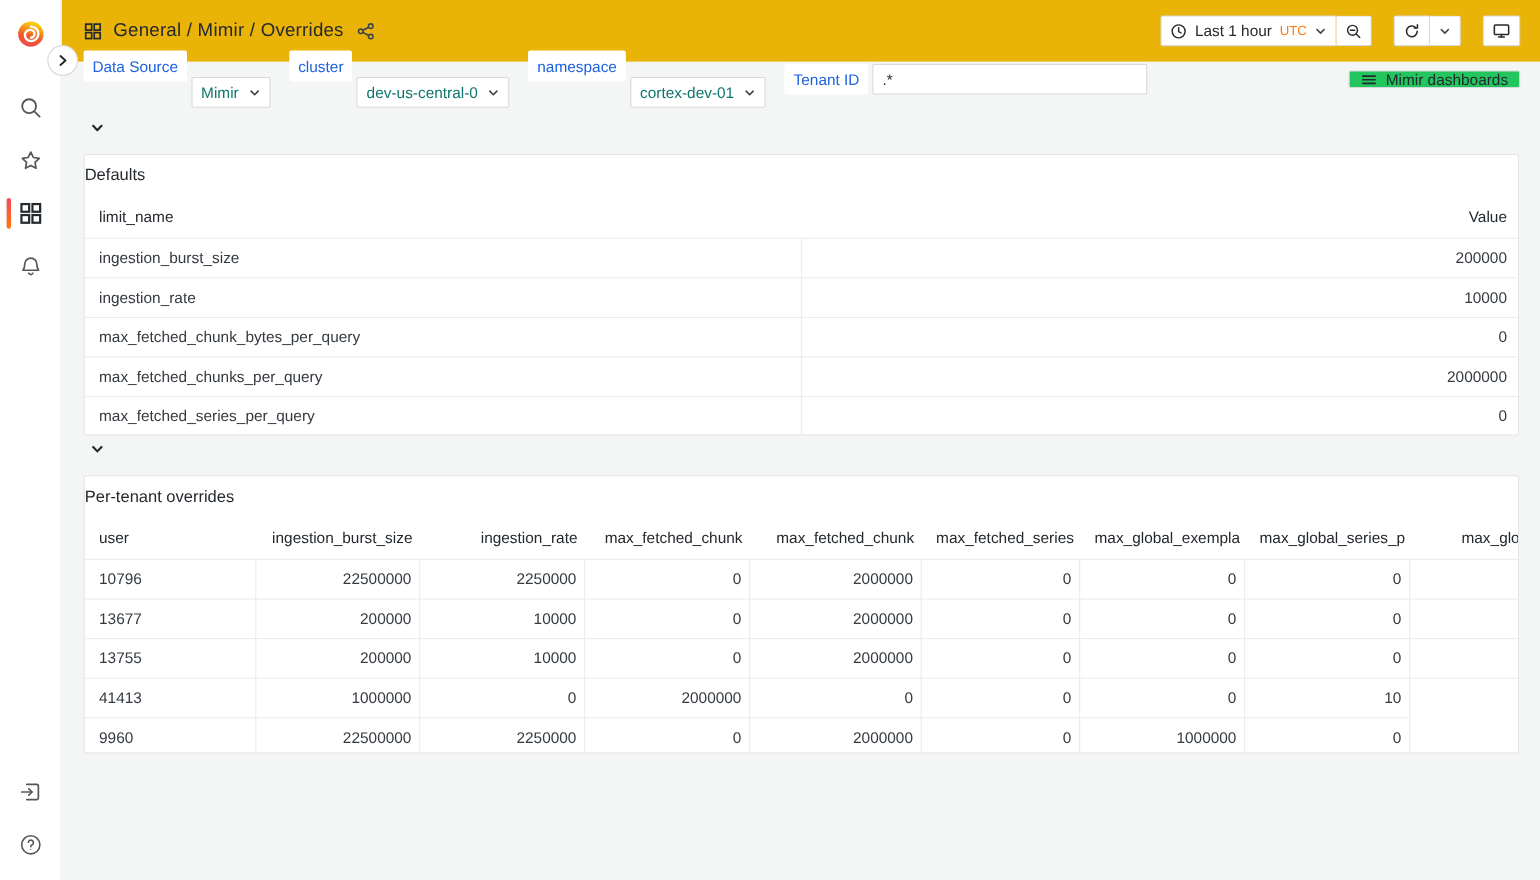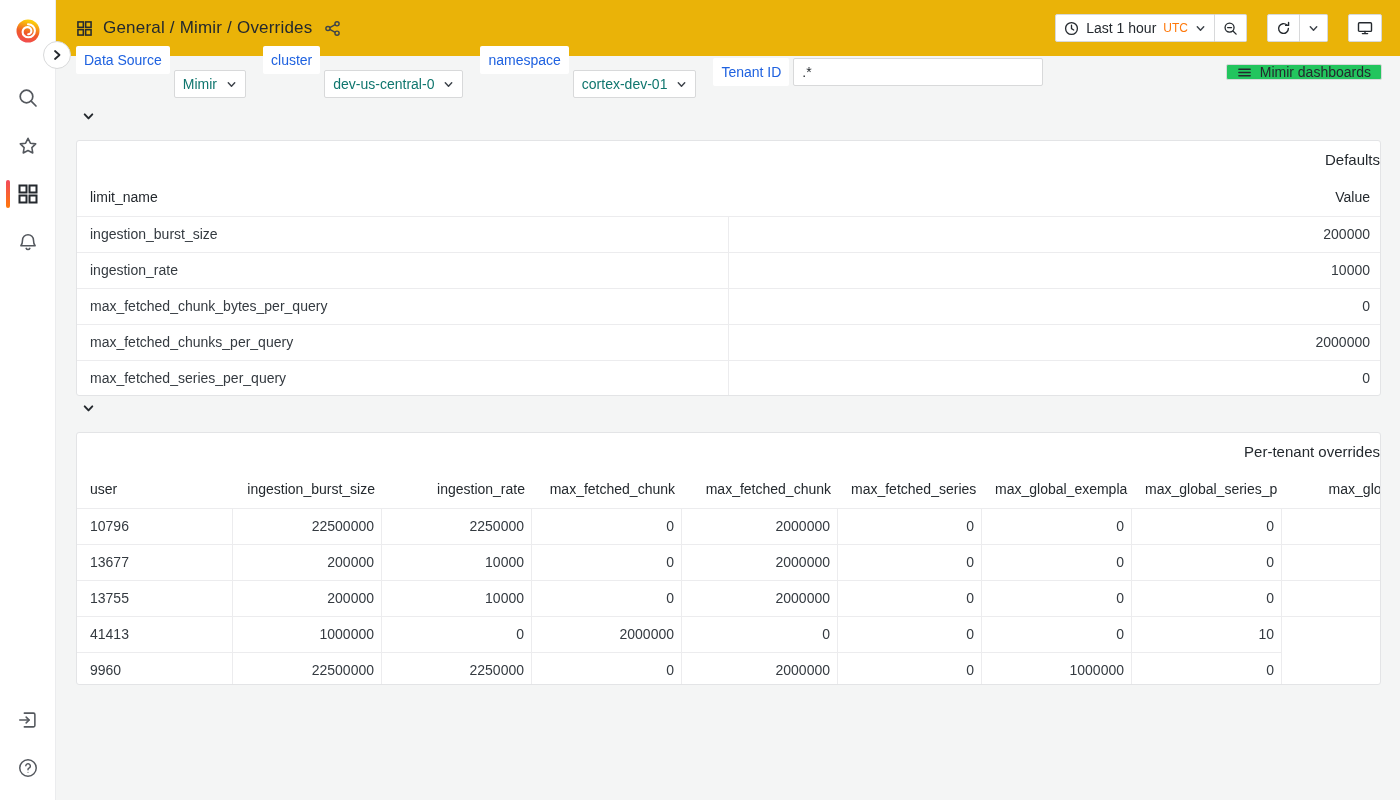--- a/index.html
+++ b/index.html
@@ -76,21 +76,21 @@
   }
 
   
   .content { padding:18px 19px 0 20px; }
   .row-toggle { height:24px; display:flex; align-items:center; padding-left:6px; color:#24292e; cursor:pointer; }
   .panel {
     background:#fff; border:1px solid #e3e4e6; border-radius:3px; margin-top:12px; overflow:hidden;
   }
   .panel-1 { height:256px; }
   .panel-2 { height:253px; }
-  .panel-title { height:38px; line-height:38px; text-align:right; font-size:15px; font-weight:500; color:#24292e; cursor:pointer; }
+  .panel-title { height:38px; line-height:38px; text-align:left; font-size:15px; font-weight:500; color:#24292e; cursor:pointer; }
 
   .table { width:100%; }
   .tr { display:flex; width:1400px; }
   .tr > div {
     flex:none; height:36px; line-height:35px; padding:0 7px 0 13px;
     border-bottom:1px solid #ececee; border-right:1px solid #ececee;
     overflow:hidden; white-space:nowrap; color:#343a40;
   }
   .tr.head > div { height:38px; line-height:37px; font-weight:500; color:#24292e; border-right:0; }
 

